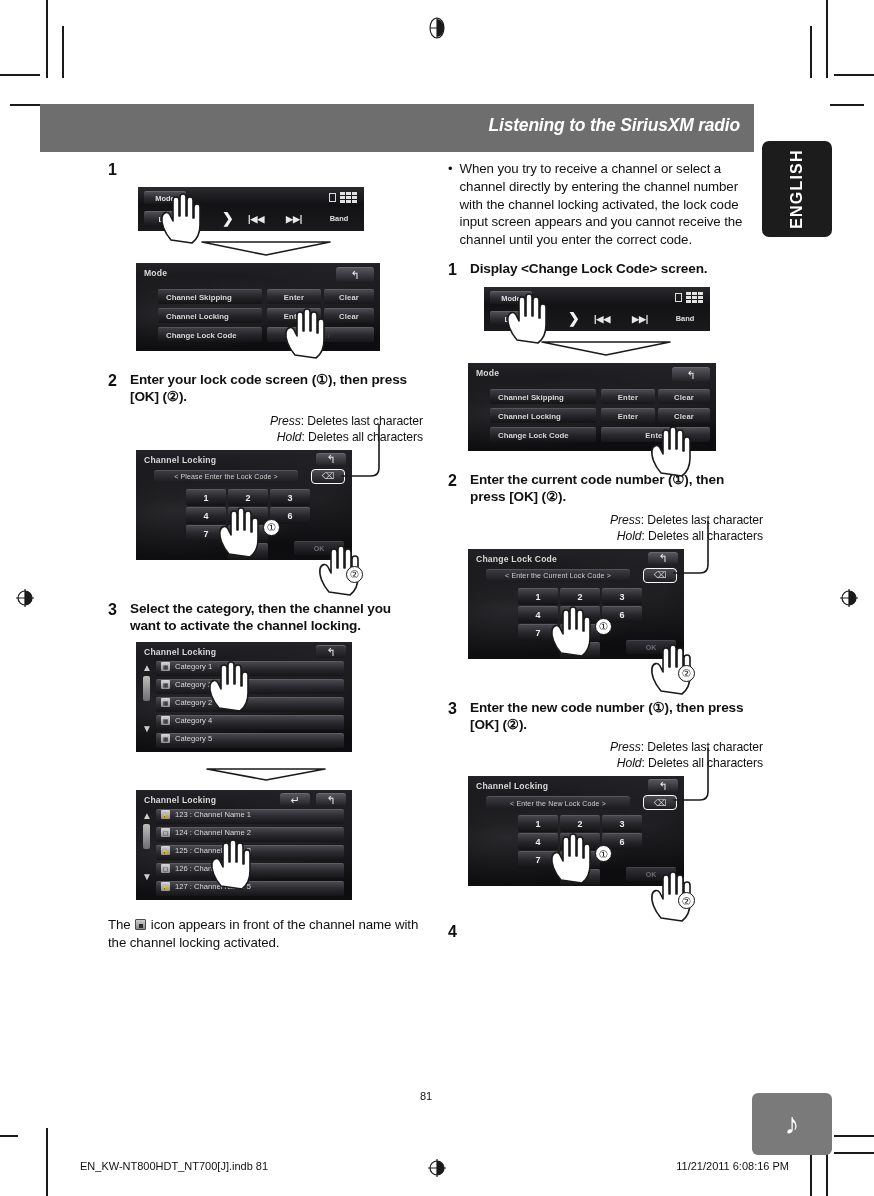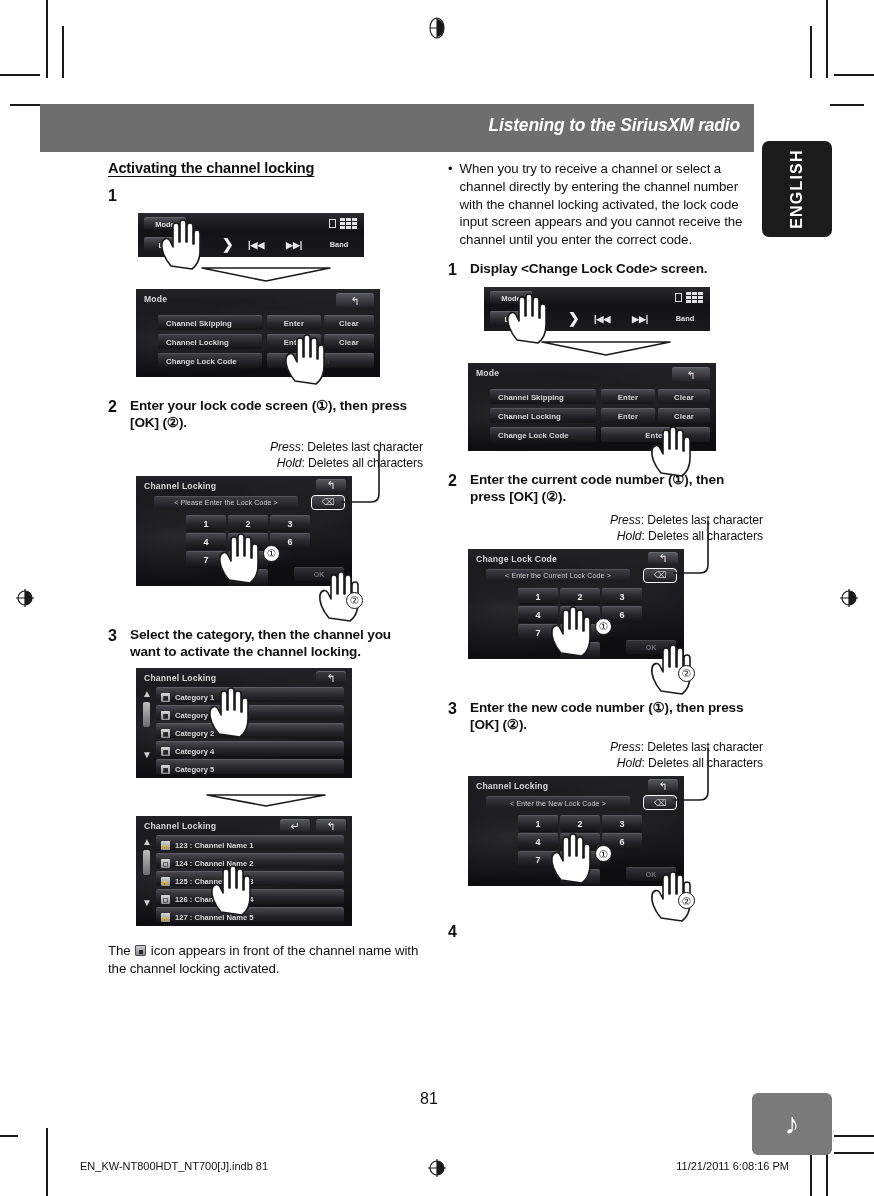--- a/index.html
+++ b/index.html
@@ -130,22 +130,22 @@
   .okbtn {
     position:absolute; background:linear-gradient(180deg,#303036,#141417);
     border-top:1px solid #45454b; border-radius:2px;
     display:flex; align-items:center; justify-content:center;
     color:#6e6e72; font-size:7px; font-weight:bold;
   }
   .listrow {
     position:absolute; left:20px; right:8px; height:15px;
     background:linear-gradient(180deg,#48484e 0%,#2a2a2f 48%,#161618 100%);
     border-top:1px solid #5c5c63; border-radius:2px;
-    display:flex; align-items:flex-end; gap:5px; padding-left:5px;
-    color:#d8d8d8; font-size:7.6px; font-weight:bold;
+    display:flex; align-items:flex-start; gap:5px; padding-left:5px;
+    color:#d8d8d8; font-size:7.6px; font-weight:normal;
   }
   .rowicon {
     width:9px; height:9px; border-radius:1px; flex:0 0 auto;
     background:linear-gradient(180deg,#d8d8d8,#8f8f95);
     display:flex; align-items:center; justify-content:center;
     color:#1a1a1a; font-size:6px;
   }
   .scroll-arrow {
     position:absolute; left:5px; width:12px; height:13px;
     color:#cfcfcf; font-size:10px; display:flex;
@@ -193,21 +193,21 @@
     background:linear-gradient(180deg,#cfcfcf,#8a8a90);
     border:1px solid #4a4a4e; border-radius:1px;
     position:relative; margin:0 1px;
   }
   .inline-lock::after {
     content:""; position:absolute; left:3px; top:4px; width:4px; height:4px;
     background:#2b2b2e;
   }
   .pagenum {
     position:absolute; left:420px; top:1090px;
-    font-size:16px; color:#111;
+    font-size:11px; color:#111;
   }
   .footer-left {
     position:absolute; left:80px; top:1160px;
     font-size:11px; color:#111; white-space:nowrap;
   }
   .footer-right {
     position:absolute; right:85px; top:1160px;
     font-size:11px; color:#111; white-space:nowrap;
   }
 </style>
@@ -267,21 +267,20 @@
   </div>
   <div class="lang-tab">
     <span>ENGLISH</span>
   </div>
   <div class="note-tab">
     <span>♪</span>
   </div>
 
   <div class="col col-left">
 
-    <div class="sec-head">Activating the channel locking</div>
 
     <div class="step">
       <div class="step-num">1</div>
     </div>
 
     <div style="position:relative; height:48px; margin:6px 0 0 0;">
       <div class="toolbar-dev" style="position:absolute; left:30px; top:0; width:226px; height:44px;">
         <div class="tbbtn" style="left:6px; top:4px; width:42px; height:13px;">Mode</div>
         <div class="grid-ico" style="right:7px; top:5px; width:17px; height:11px;">
           <i></i>

